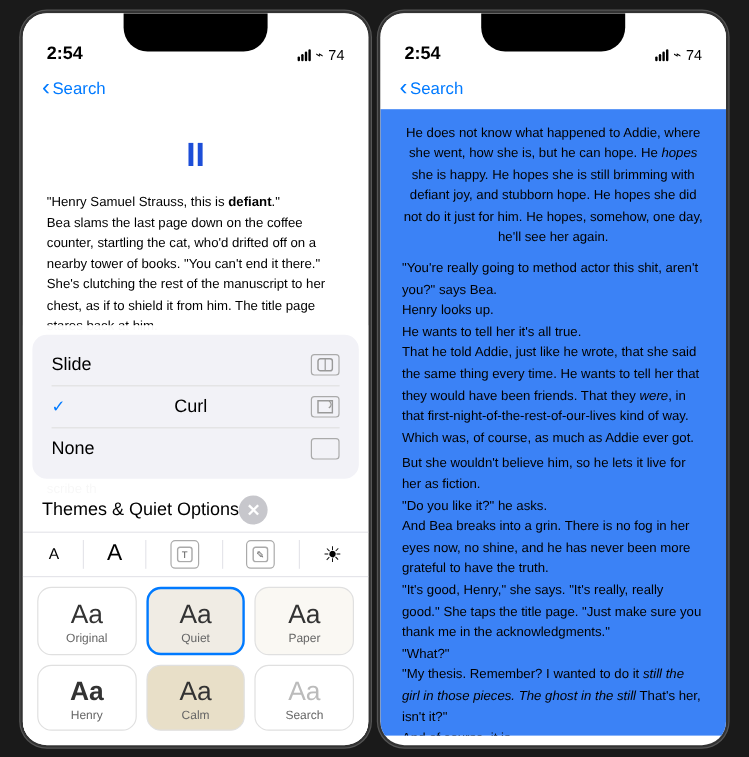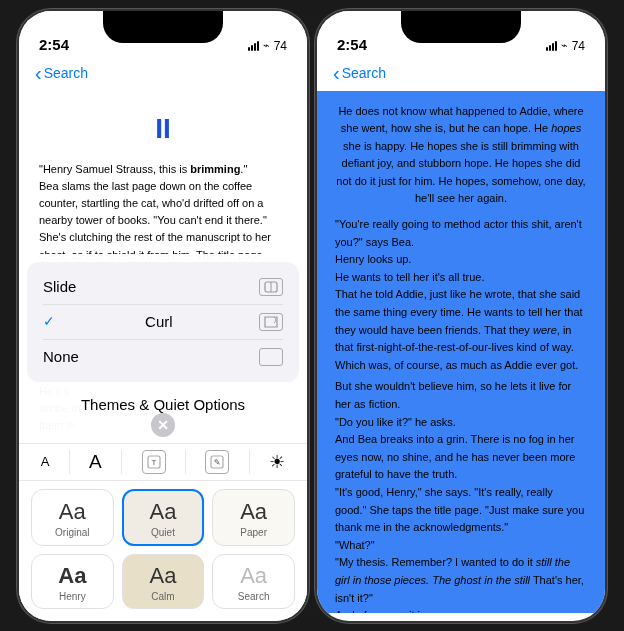--- a/index.html
+++ b/index.html
@@ -18,21 +18,21 @@
       display: flex;
       gap: 10px;
       align-items: center;
       justify-content: center;
     }
 
     .phone {
       width: 288px;
       height: 610px;
       background: #fff;
-      border-radius: 32px;
+      border-radius: 20px;
       overflow: hidden;
       position: relative;
       box-shadow: 0 0 0 2px #333, 0 0 0 3px #555;
     }
 
     
     .status-bar {
       height: 48px;
       background: #fff;
       display: flex;
@@ -178,21 +178,20 @@
       display: flex;
       align-items: center;
       justify-content: center;
     }
 
     
     .themes-row {
       display: flex;
       align-items: center;
       padding: 6px 16px;
-      flex-direction: column;
     }
 
     .themes-label {
       font-size: 15px;
       color: #000;
       font-weight: 400;
     }
 
     .themes-close {
       width: 24px;
@@ -350,21 +349,21 @@
       <div class="nav-back">
         <span>Search</span>
       </div>
     </div>
 
     <div class="book-content-left">
       <div class="book-header">
         <div class="chapter">II</div>
       </div>
       <div class="book-text">
-        <p>"Henry Samuel Strauss, this is <span class="bold">brimming</span>."</p>
+        <p>"Henry Samuel Strauss, this is <span class="bold">defiant</span>."</p>
         <p>Bea slams the last page down on the coffee counter, startling the cat, who'd drifted off on a nearby tower of books. "You can't end it there." She's clutching the rest of the manuscript to her chest, as if to shield it from him. The title page stares back at him.</p>
         <p><span class="italic">The Invisible Life of Addie LaRue.</span></p>
         <p>"What happened to her? Did she really go with Luc? After all that?"</p>
         <p>Henry shrugs. "I assume so."</p>
         <p>"You assume so?"</p>
         <p>The truth is, he doesn't know.</p>
         <p>He's s</p>
         <p>scribe th</p>
         <p>them in</p>
       </div>

